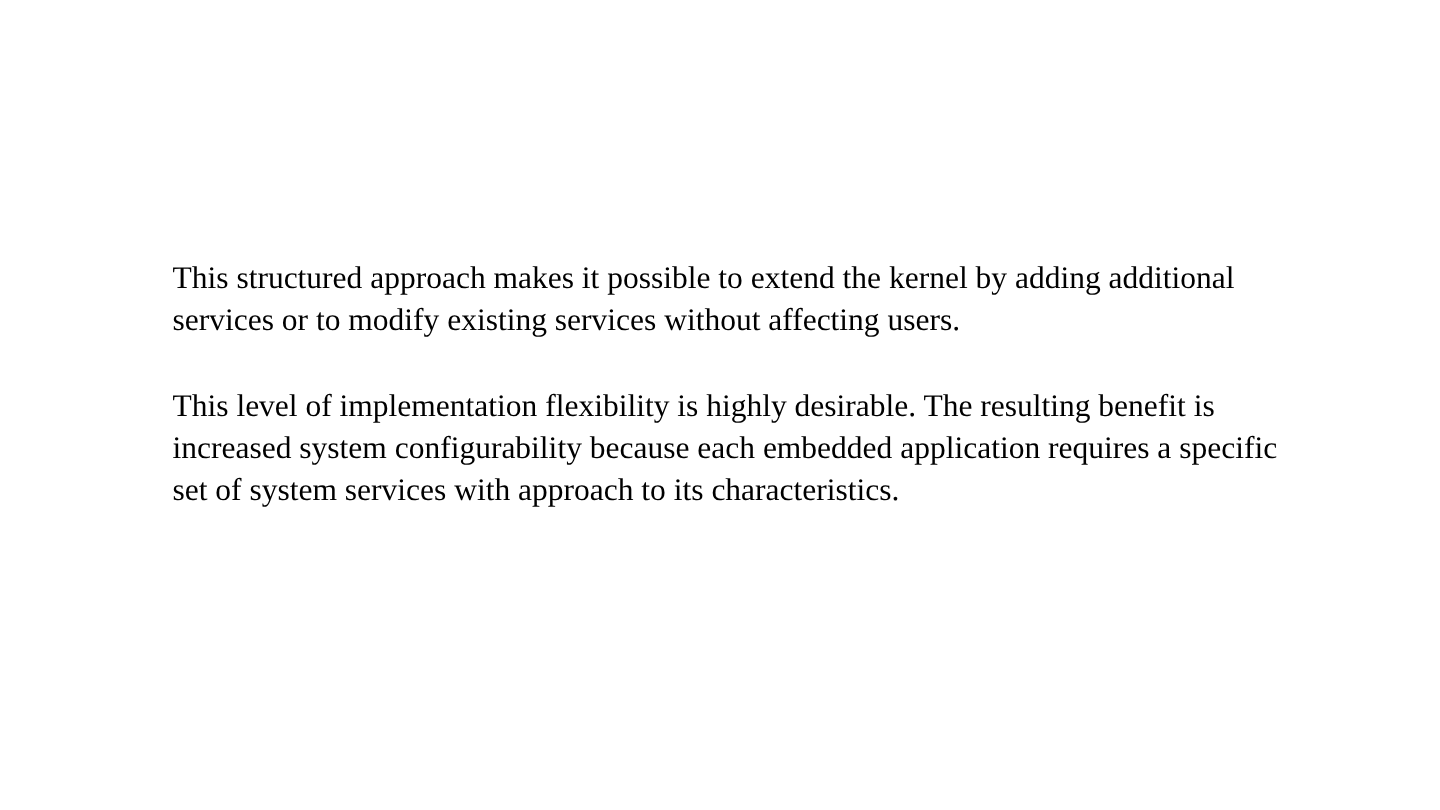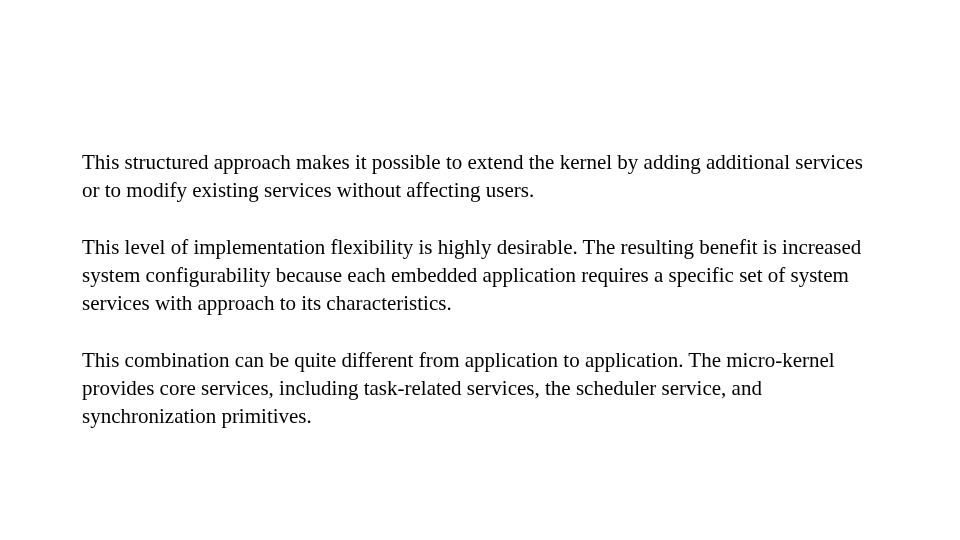--- a/index.html
+++ b/index.html
@@ -9,29 +9,29 @@
     }
     body {
       width: 960px;
       height: 540px;
       background: #ffffff;
       font-family: "Times New Roman", Times, serif;
       color: #000000;
       overflow: hidden;
     }
     .content {
-      padding: 148px 95px 0 82px;
+      padding: 148px 95px 0 115px;
+      margin-top: 23px;
     }
     .paragraph {
       font-size: 21px;
       line-height: 1.35;
       margin-bottom: 28px;
       font-weight: 400;
     }
   </style>
 </head>
 <body>
 
 <div class="content">
   <p class="paragraph">This structured approach makes it possible to extend the kernel by adding additional services or to modify existing services without affecting users.</p>
   <p class="paragraph">This level of implementation flexibility is highly desirable. The resulting benefit is increased system configurability because each embedded application requires a specific set of system services with approach to its characteristics.</p>
-  <p class="paragraph">This combination can be quite different from application to application. The micro-kernel provides core services, including task-related services, the scheduler service, and synchronization primitives.</p>
 </div>
 
 </body></html>

